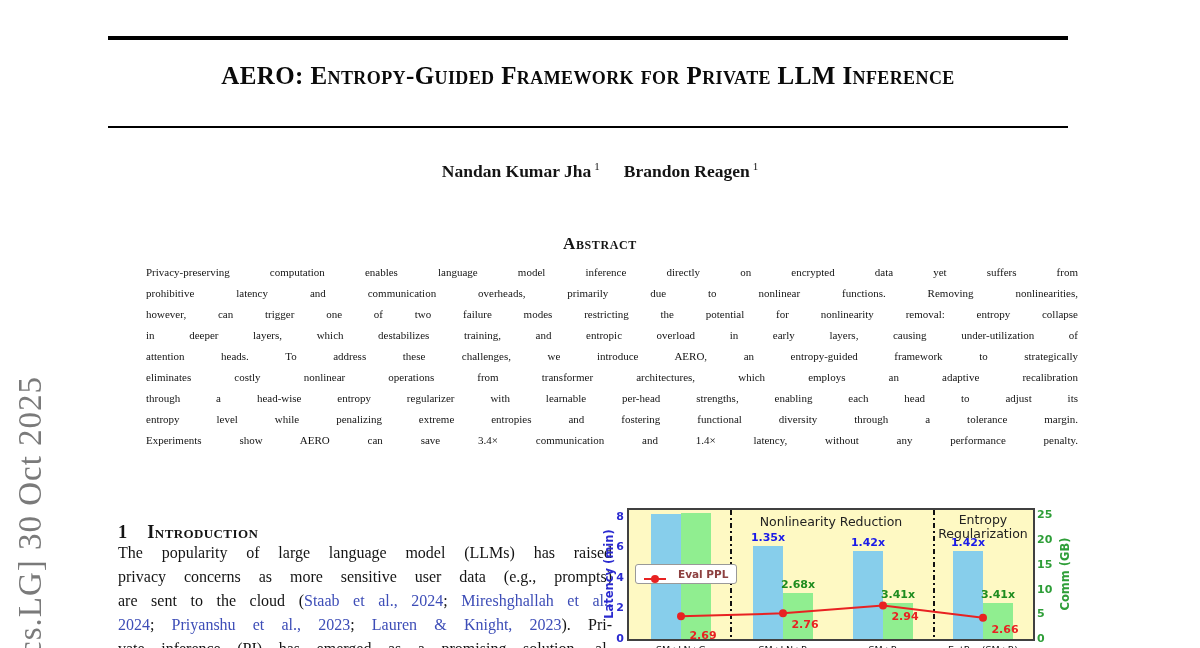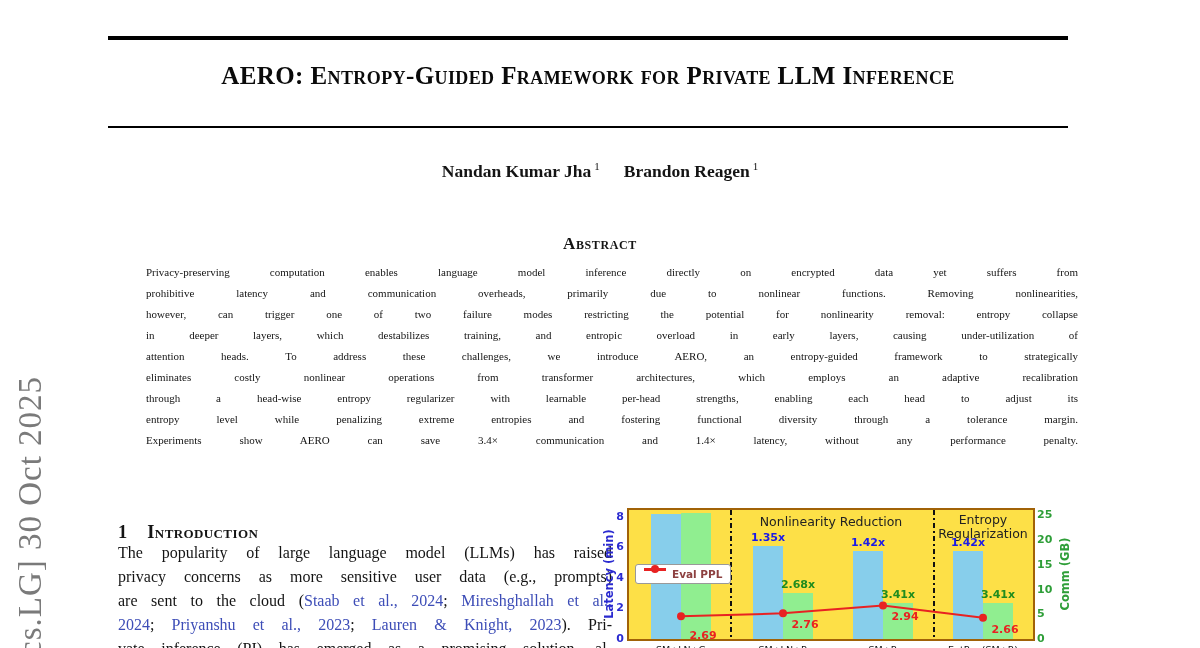--- a/index.html
+++ b/index.html
@@ -23,28 +23,28 @@
   .sec-head .t{font-variant:small-caps;letter-spacing:.4px;}
   .intro{position:absolute;left:118px;top:541px;width:494px;font-size:16px;
          line-height:24px;text-align:justify;text-align-last:justify;}
   .cite{color:#3d4db7;}
   .sidebar{position:absolute;left:12px;top:656px;transform:rotate(-90deg);
            transform-origin:0 0;font-size:33px;color:#7a7a7a;letter-spacing:1px;
            white-space:nowrap;font-family:"Liberation Serif",serif;}
   
   #figure{position:absolute;left:600px;top:494px;width:480px;height:160px;
           font-family:"DejaVu Sans",sans-serif;}
-  .frame{position:absolute;left:27px;top:14px;width:404px;height:129px;border:2px solid #a16207;background:#fde047;}
+  .frame{position:absolute;left:27px;top:14px;width:404px;height:129px;border:2px solid #404040;background:#fef9c3;}
   .divider{position:absolute;top:0;height:129px;width:2px;
            background:repeating-linear-gradient(to bottom,#111 0 5px,transparent 5px 8px,#111 8px 10px,transparent 10px 13px);}
   .panel-label{position:absolute;text-align:center;font-size:12.5px;color:#222;line-height:1.15;}
   .bar{position:absolute;bottom:0;}
   .ann{position:absolute;text-align:center;font-size:11px;font-weight:bold;}
   .legend{position:absolute;left:6px;top:54px;background:#fff;border:1px solid #999;border-radius:3px;
-          padding:3px 8px;display:flex;align-items:flex-start;gap:6px;font-size:10.5px;font-weight:bold;color:#8d4040;}
+          padding:3px 8px;display:flex;align-items:flex-end;gap:12px;font-size:10.5px;font-weight:bold;color:#8d4040;}
   .lgline{position:relative;display:inline-block;width:22px;height:2.5px;background:#e82222;}
   .lgdot{position:absolute;left:7px;top:-3px;width:8px;height:8px;border-radius:50%;background:#e82222;}
   .tick{position:absolute;font-size:11px;font-weight:bold;}
   .tl{left:0;width:24px;text-align:right;color:#2a2ad0;}
   .tr{left:437px;width:26px;text-align:left;color:#2e9e38;}
   .axlab{position:absolute;width:140px;height:14px;line-height:14px;text-align:center;
          transform:rotate(-90deg);font-size:11.5px;font-weight:bold;}
   .xtick{position:absolute;top:150px;width:90px;text-align:center;font-size:9.5px;color:#111;}
 </style>
 </head>

